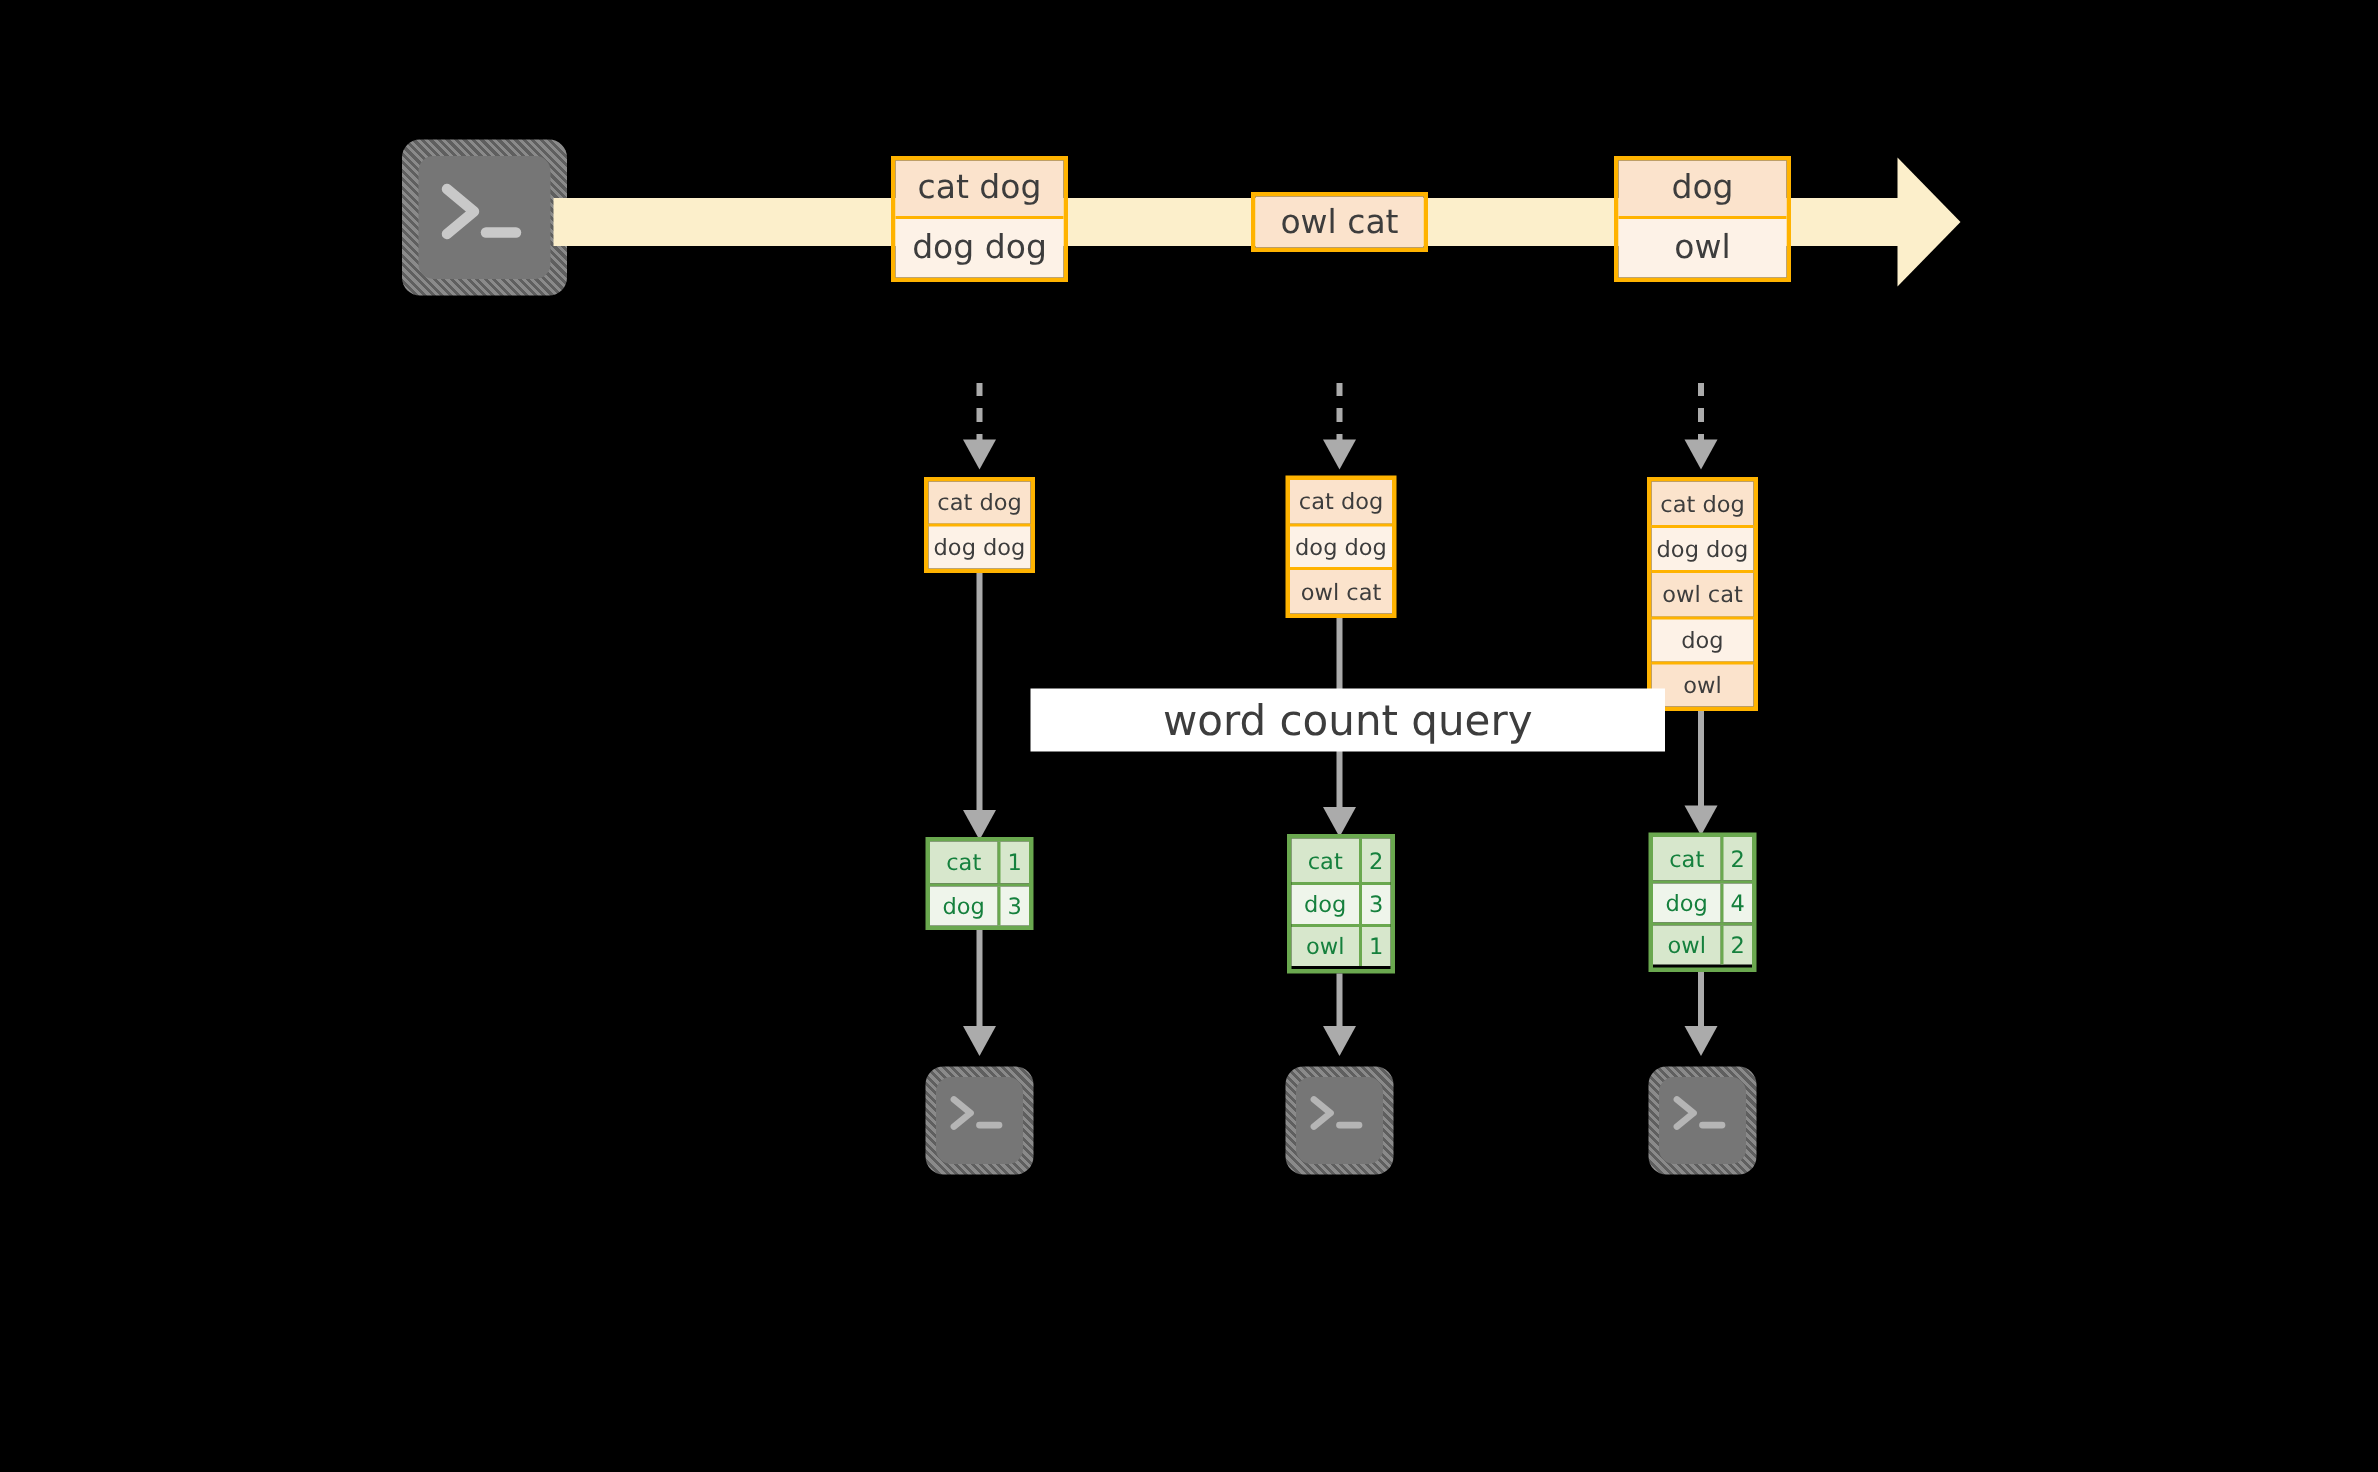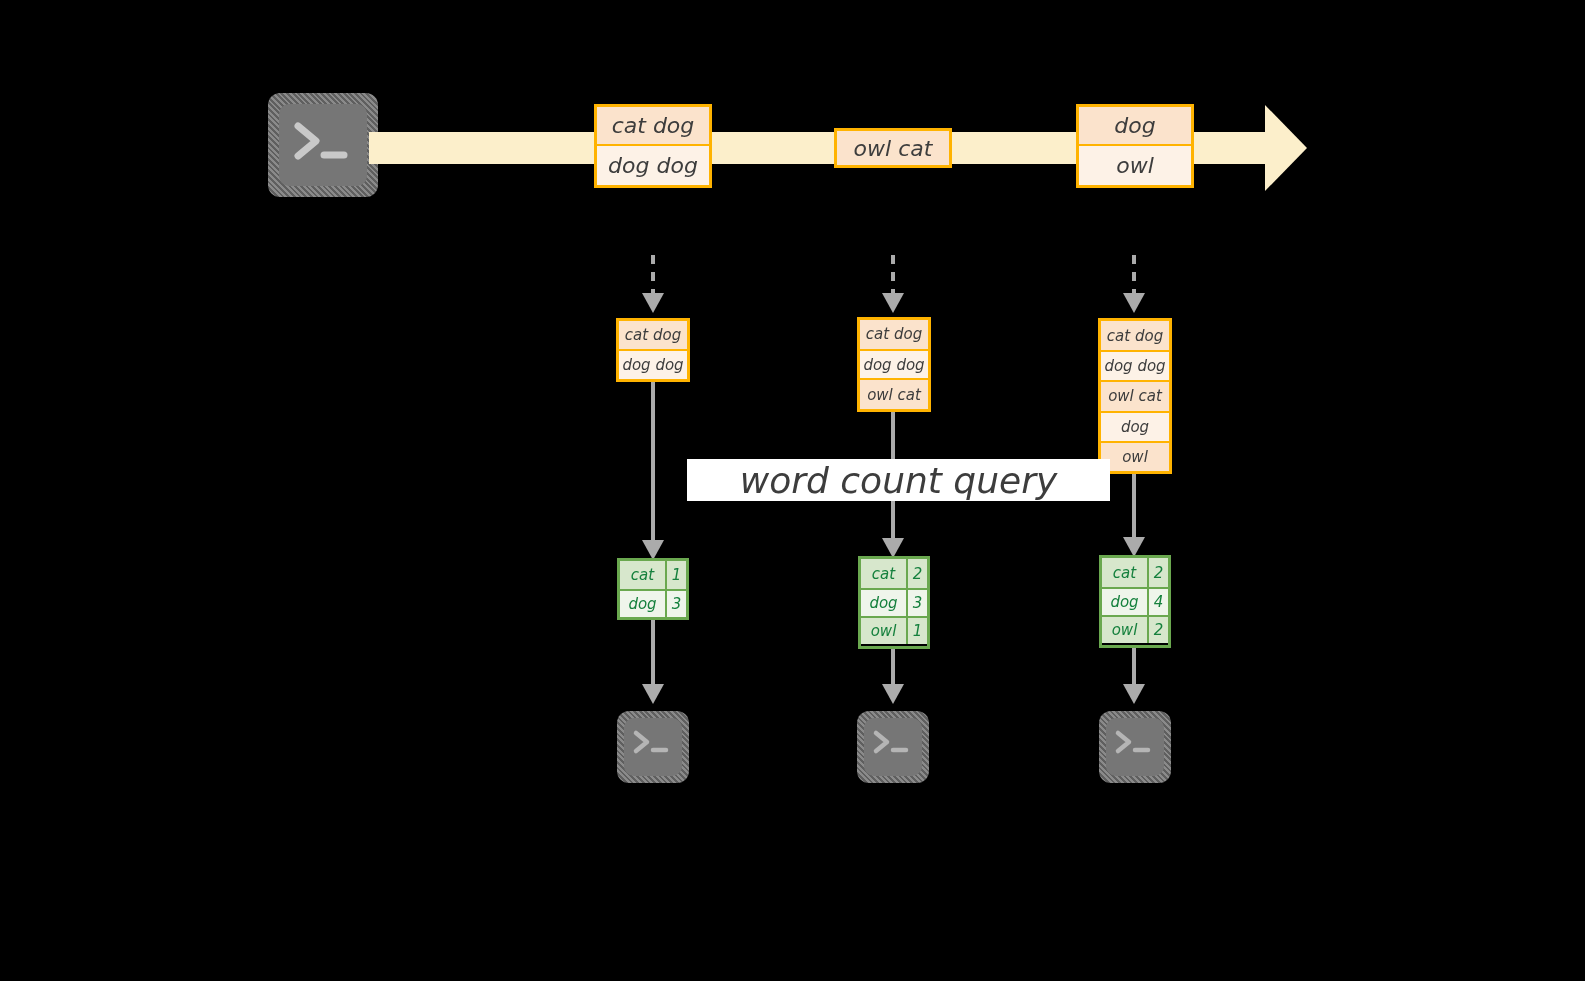--- a/index.html
+++ b/index.html
@@ -1,18 +1,18 @@
 <!DOCTYPE html>
 <html><head>
 <meta charset="utf-8">
 <style>
   html,body{margin:0;padding:0;background:#000;}
   body{width:1585px;height:981px;position:relative;overflow:hidden;
        font-family:"DejaVu Sans","Liberation Sans",sans-serif;}
-  .stage{position:absolute;left:0;top:0;width:1476px;height:981px;font-style:italic;}
+  .stage{position:absolute;left:0;top:0;width:1476px;height:981px;}
   .abs{position:absolute;box-sizing:border-box;}
 
   
   .stream-band{background:#FCEFCB;}
   .stream-head{width:0;height:0;border-top:43px solid transparent;
                border-bottom:43px solid transparent;border-left:42px solid #FCEFCB;}
 
   
   .msgbox{border:3px solid #FFB300;box-sizing:border-box;display:flex;
           flex-direction:column;}
@@ -191,16 +191,16 @@
   <div class="term" style="left:1099px;top:711px;width:72px;height:72px;">
     <div class="hatch"></div>
     <div class="face" style="left:7px;top:7px;right:7px;bottom:7px;"></div>
     <svg width="72" height="72" viewBox="0 0 72 72">
       <path d="M19 22 L30 31 L19 40" fill="none" stroke="#b5b5b5" stroke-width="4.5" stroke-linecap="round" stroke-linejoin="round"></path>
       <path d="M36 39 L49 39" fill="none" stroke="#b5b5b5" stroke-width="4.5" stroke-linecap="round"></path>
     </svg>
   </div>
 
   <div class="abs wband" style="left:687px;top:459px;width:423px;height:42px;">
-    <span style="font-size:36px;">word count query</span>
+    <span style="font-size:28px;">word count query</span>
   </div>
 
 </div>
 
 </body></html>

